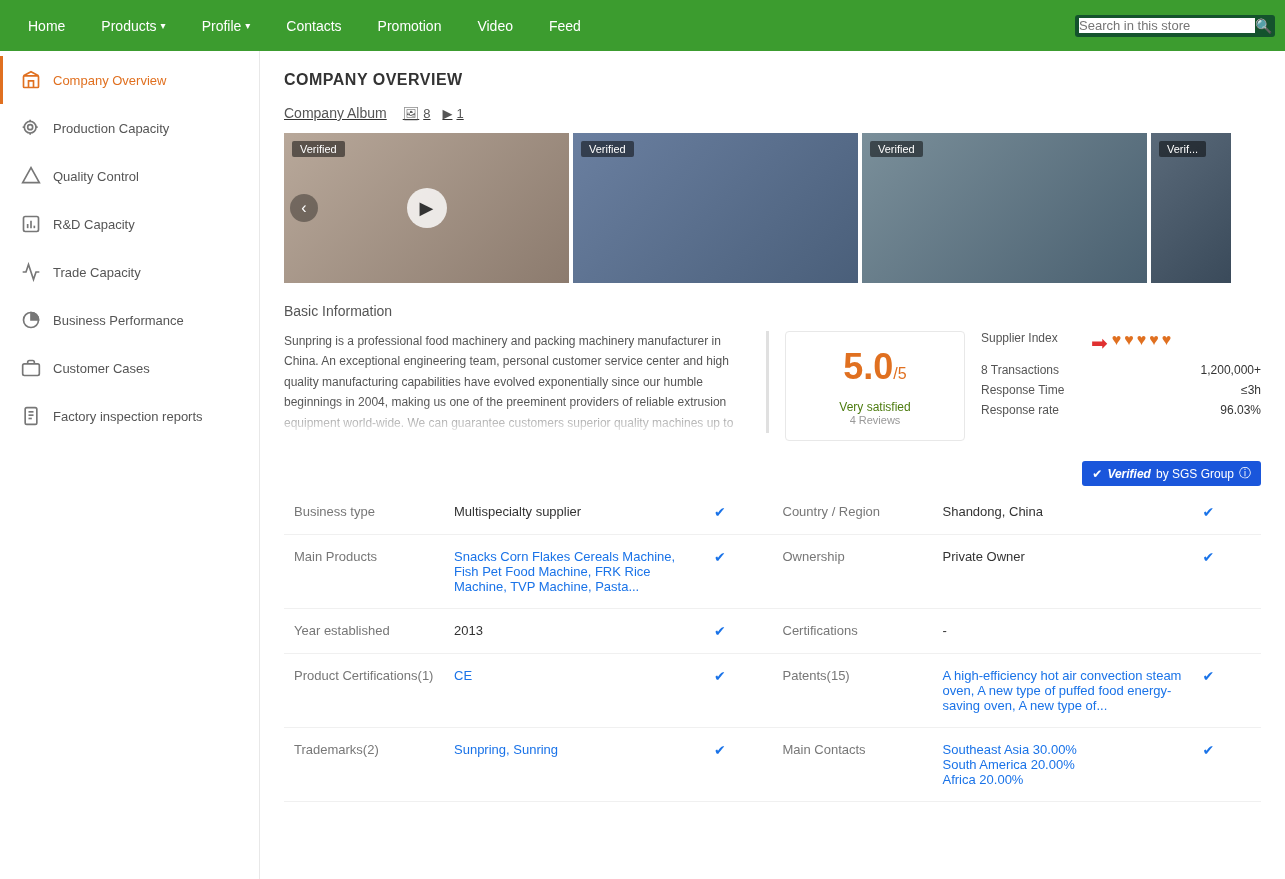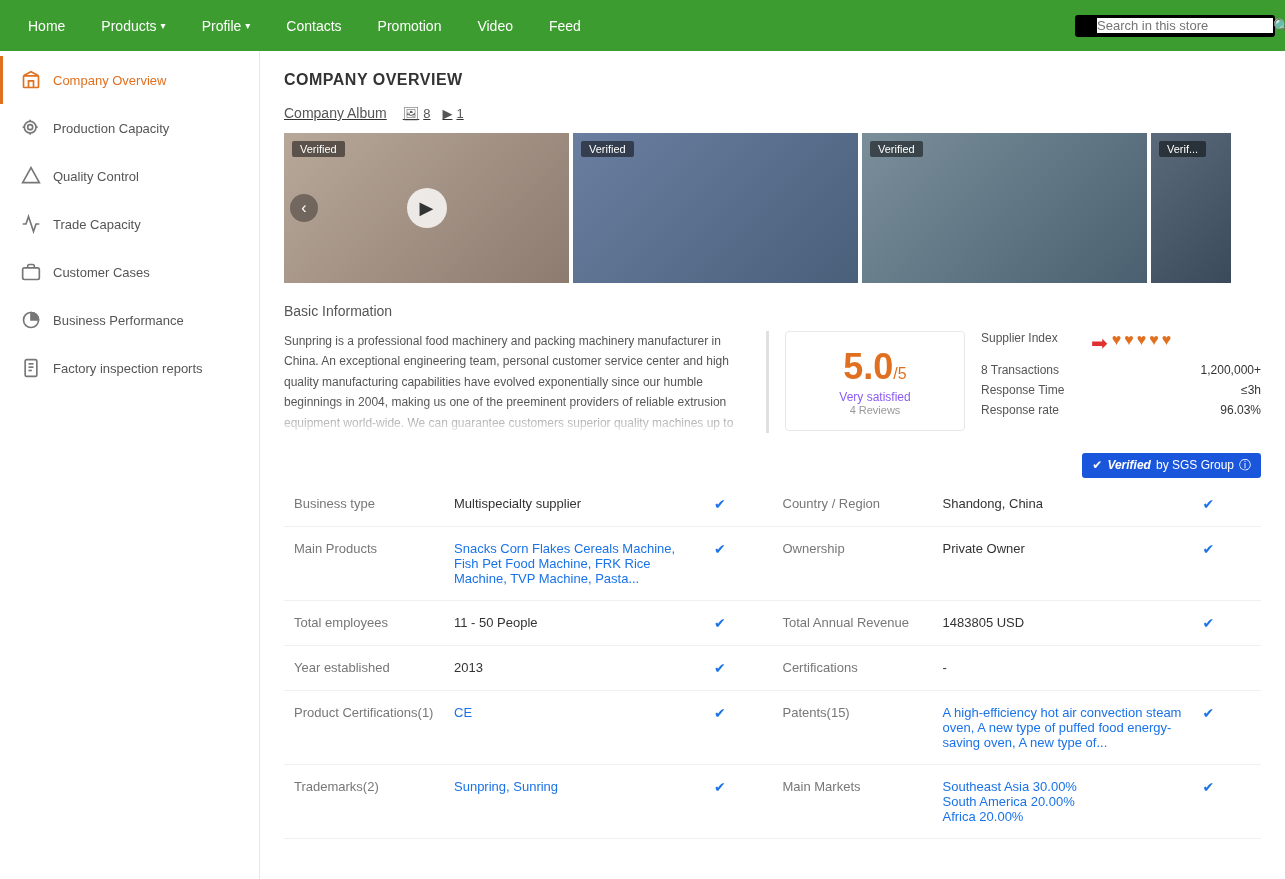--- a/index.html
+++ b/index.html
@@ -21,23 +21,23 @@
       align-items: center;
       cursor: pointer;
       font-size: 14px;
       white-space: nowrap;
     }
     .top-nav .nav-item .chevron { font-size: 10px; margin-left: 4px; }
     .search-box {
       margin-left: auto;
       display: flex;
       align-items: center;
-      background: #000000;
+      background: #14532d;
       border-radius: 3px;
-      padding: 3px 22px;
+      padding: 3px 4px;
       width: 200px;
     }
     .search-box input {
       border: none;
       outline: none;
       flex: 1;
       font-size: 13px;
       color: #999;
     }
     .search-box .search-icon { color: #999; font-size: 14px; }
@@ -214,21 +214,21 @@
     
     .rating-card {
       width: 180px;
       background: #fff;
       border: 1px solid #e8e8e8;
       border-radius: 4px;
       padding: 14px;
       text-align: center;
       flex-shrink: 0;
     }
-    .rating-label { font-size: 12px; color: #8b5cf6; margin-top: 2px; }
+    .rating-label { font-size: 12px; color: #4d7c0f; margin-top: 12px; }
     .rating-reviews { font-size: 11px; color: #999; }
 
     
     .supplier-info {
       width: 280px;
       flex-shrink: 0;
     }
     .supplier-index-row {
       display: flex;
       align-items: flex-start;
@@ -359,42 +359,53 @@
       <span class="icon" style="color:#777;">
         <svg width="20" height="20" viewBox="0 0 24 24" fill="none" stroke="currentColor" stroke-width="2">
             <polygon points="12,2 22,20 2,20"></polygon>
           </svg>
       </span>
       <span class="label">Quality Control</span>
     </div>
     <div class="sidebar-item">
       <span class="icon" style="color:#777;">
         <svg width="20" height="20" viewBox="0 0 24 24" fill="none" stroke="currentColor" stroke-width="2">
+            <rect x="3" y="3" width="18" height="18" rx="2"></rect>
+            <line x1="8" y1="17" x2="8" y2="12"></line>
+            <line x1="12" y1="17" x2="12" y2="8"></line>
+            <line x1="16" y1="17" x2="16" y2="14"></line>
+          </svg>
+      </span>
+      <span class="label">R&amp;D Capacity</span>
+    </div>
+    <div class="sidebar-item">
+      <span class="icon" style="color:#777;">
+        <svg width="20" height="20" viewBox="0 0 24 24" fill="none" stroke="currentColor" stroke-width="2">
             <polyline points="22,12 18,12 15,21 9,3 6,12 2,12"></polyline>
           </svg>
       </span>
       <span class="label">Trade Capacity</span>
+    </div>
+    <div class="sidebar-item">
+      <span class="icon" style="color:#777;">
+        <svg width="20" height="20" viewBox="0 0 24 24" fill="none" stroke="currentColor" stroke-width="2">
+            <circle cx="12" cy="12" r="9"></circle>
+            <path d="M12 3 A9 9 0 0 1 21 12 L12 12 Z" fill="#777"></path>
+          </svg>
+      </span>
+      <span class="label">Business Performance</span>
     </div>
     <div class="sidebar-item">
       <span class="icon" style="color:#777;">
         <svg width="20" height="20" viewBox="0 0 24 24" fill="none" stroke="currentColor" stroke-width="2">
             <rect x="2" y="7" width="20" height="14" rx="2"></rect>
             <path d="M16 7V5a2 2 0 0 0-2-2h-4a2 2 0 0 0-2 2v2"></path>
           </svg>
       </span>
       <span class="label">Customer Cases</span>
-    </div>
-    <div class="sidebar-item">
-      <span class="icon" style="color:#777;">
-        <svg width="20" height="20" viewBox="0 0 24 24" fill="none" stroke="currentColor" stroke-width="2">
-            <circle cx="12" cy="12" r="9"></circle>
-            <path d="M12 3 A9 9 0 0 1 21 12 L12 12 Z" fill="#777"></path>
-          </svg>
-      </span>
-      <span class="label">Business Performance</span>
     </div>
     <div class="sidebar-item">
       <span class="icon" style="color:#777;">
         <svg width="20" height="20" viewBox="0 0 24 24" fill="none" stroke="currentColor" stroke-width="2">
             <rect x="5" y="2" width="14" height="20" rx="2"></rect>
             <line x1="9" y1="7" x2="15" y2="7"></line>
             <line x1="9" y1="11" x2="15" y2="11"></line>
             <line x1="9" y1="15" x2="13" y2="15"></line>
           </svg>
       </span>
@@ -502,28 +513,20 @@
           <td class="field-label">Main Products</td>
           <td class="field-value">
             <a href="#">Snacks Corn Flakes Cereals Machine, Fish Pet Food Machine, FRK Rice Machine, TVP Machine, Pasta...</a>
           </td>
           <td><span class="check-icon">✔</span></td>
           <td class="field-label">Ownership</td>
           <td class="field-value">Private Owner</td>
           <td><span class="check-icon">✔</span></td>
         </tr>
 
-        <tr>
-          <td class="field-label">Total employees</td>
-          <td class="field-value">11 - 50 People</td>
-          <td><span class="check-icon">✔</span></td>
-          <td class="field-label">Total Annual Revenue</td>
-          <td class="field-value">1483805 USD</td>
-          <td><span class="check-icon">✔</span></td>
-        </tr>
 
         <tr>
           <td class="field-label">Year established</td>
           <td class="field-value">2013</td>
           <td><span class="check-icon">✔</span></td>
           <td class="field-label">Certifications</td>
           <td class="field-value">-</td>
           <td></td>
         </tr>
 
@@ -539,21 +542,21 @@
           </td>
           <td><span class="check-icon">✔</span></td>
         </tr>
 
         <tr>
           <td class="field-label">Trademarks(2)</td>
           <td class="field-value">
             <a href="#">Sunpring, Sunring</a>
           </td>
           <td><span class="check-icon">✔</span></td>
-          <td class="field-label">Main Markets</td>
+          <td class="field-label">Main Contacts</td>
           <td class="field-value">
             <div><a href="#">Southeast Asia 30.00%</a></div>
             <div><a href="#">South America 20.00%</a></div>
             <div><a href="#">Africa 20.00%</a></div>
           </td>
           <td><span class="check-icon">✔</span></td>
         </tr>
       </tbody>
     </table>
 

